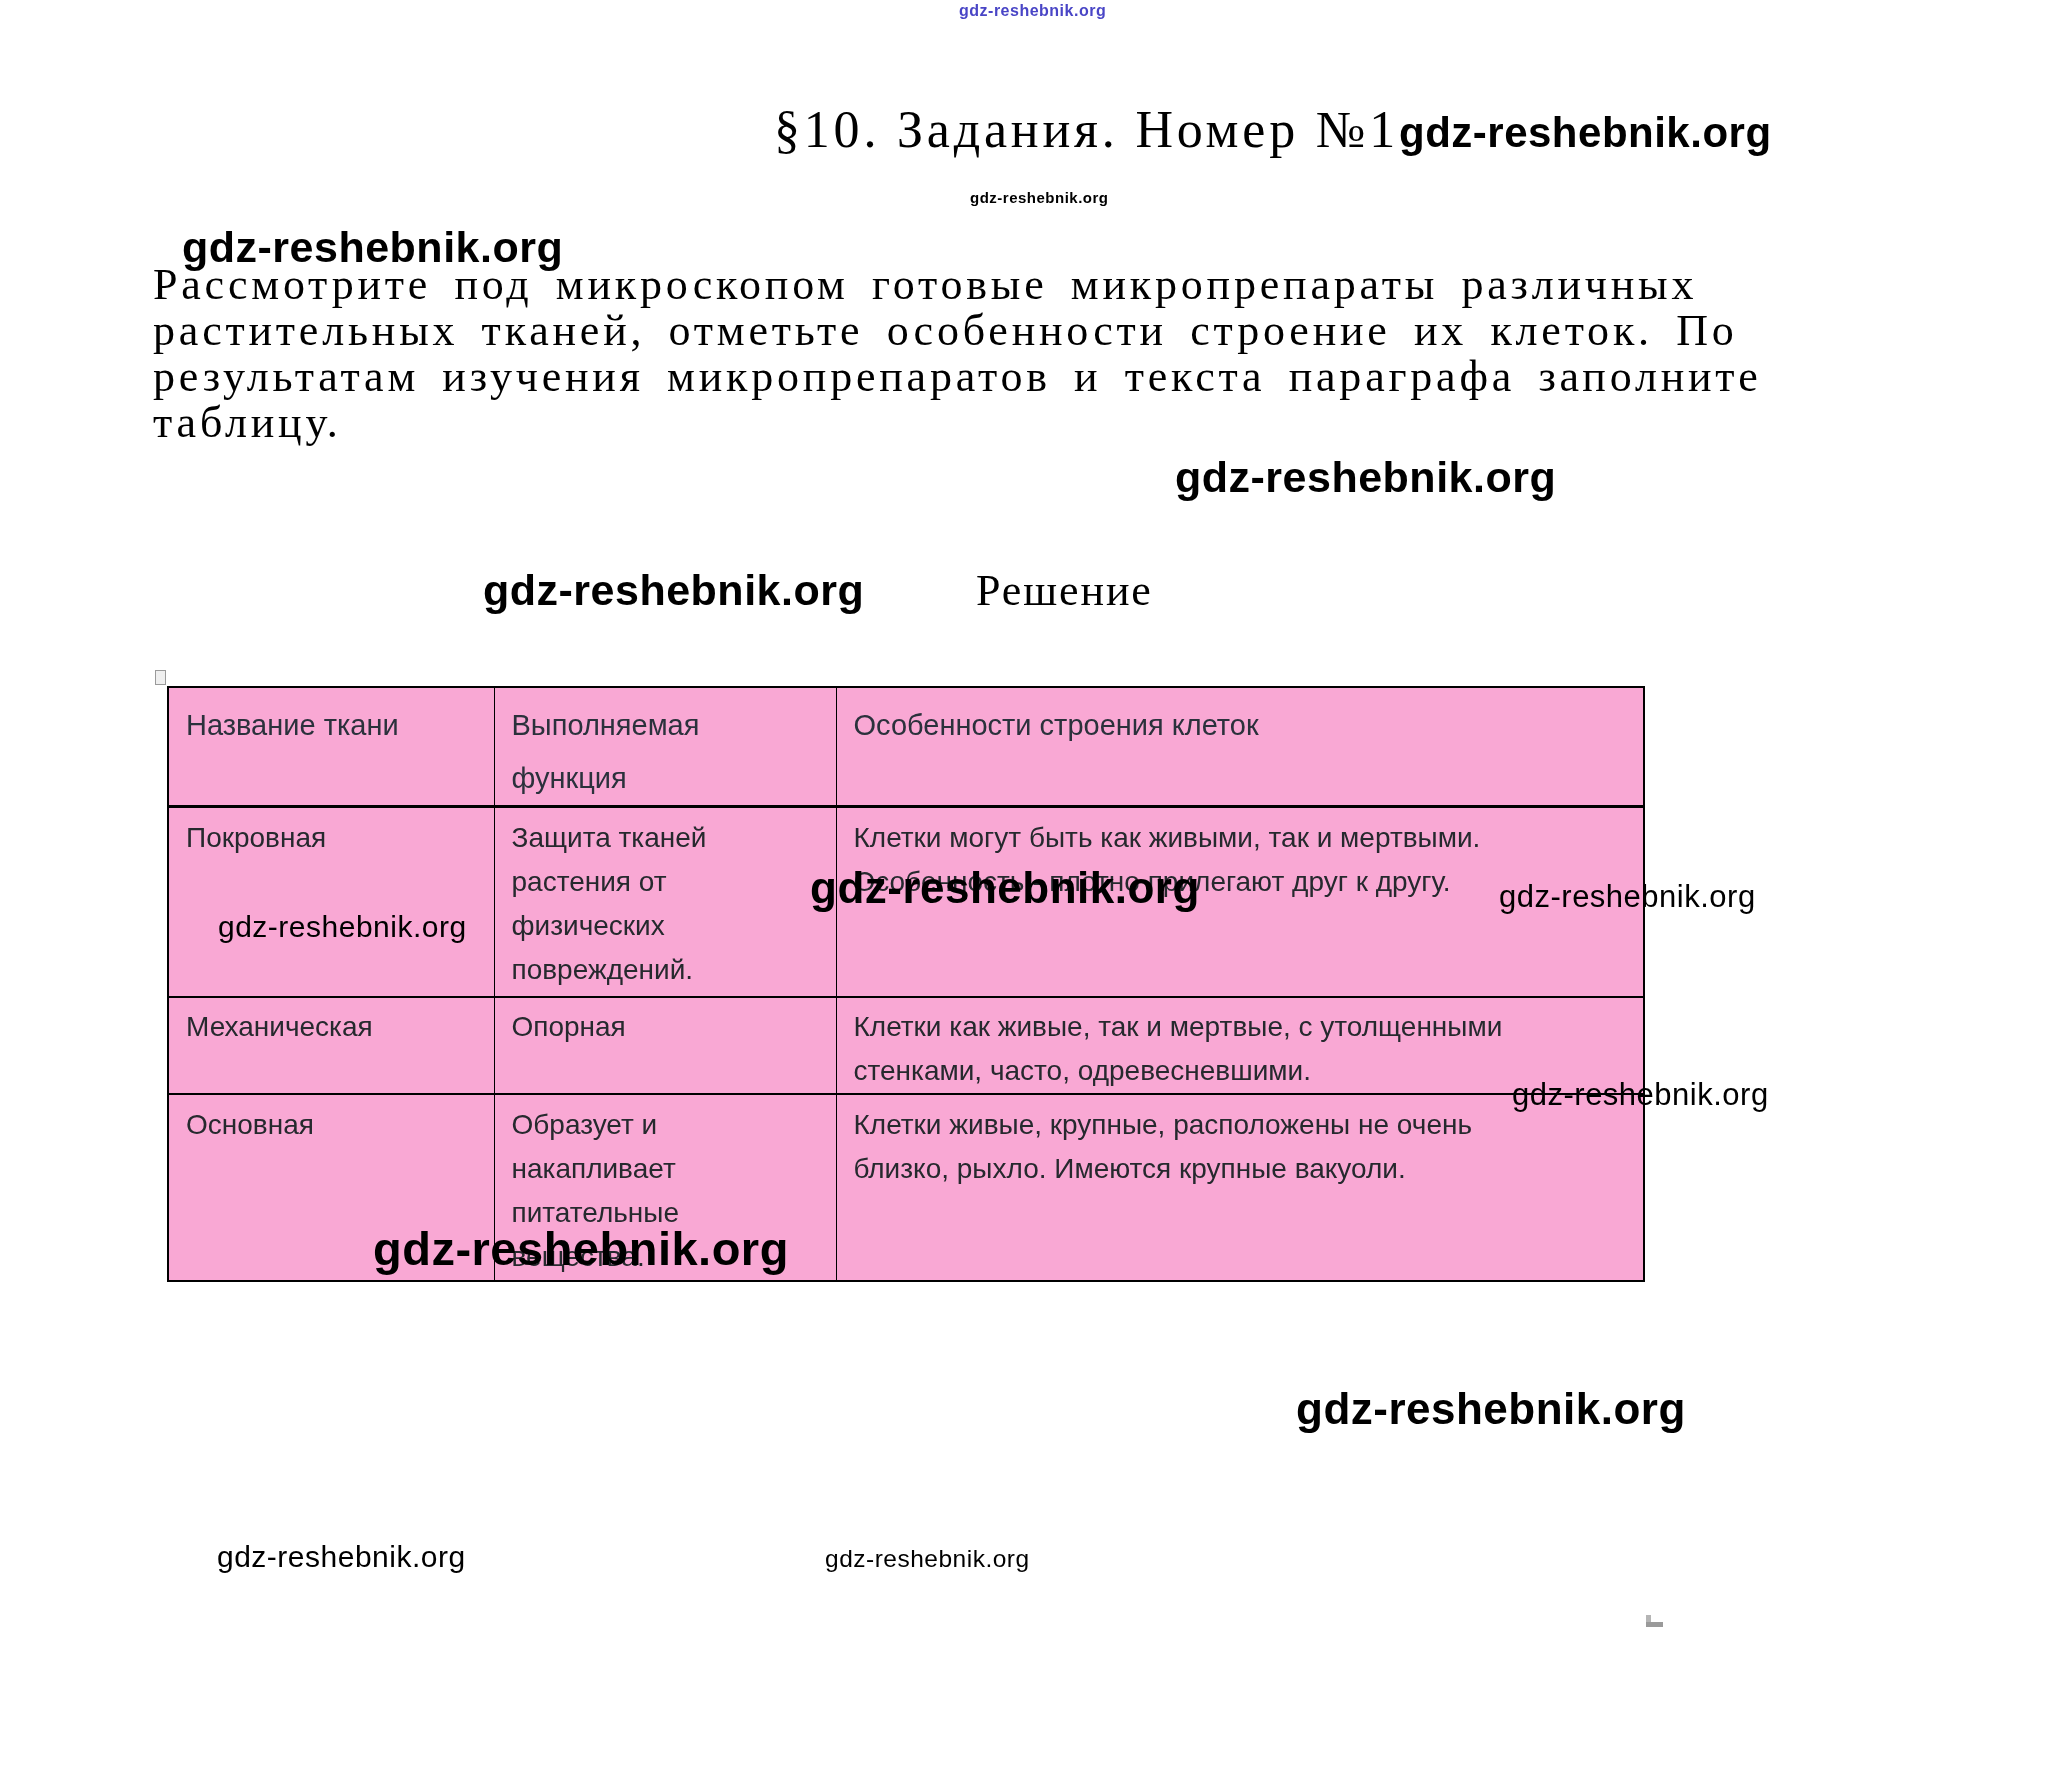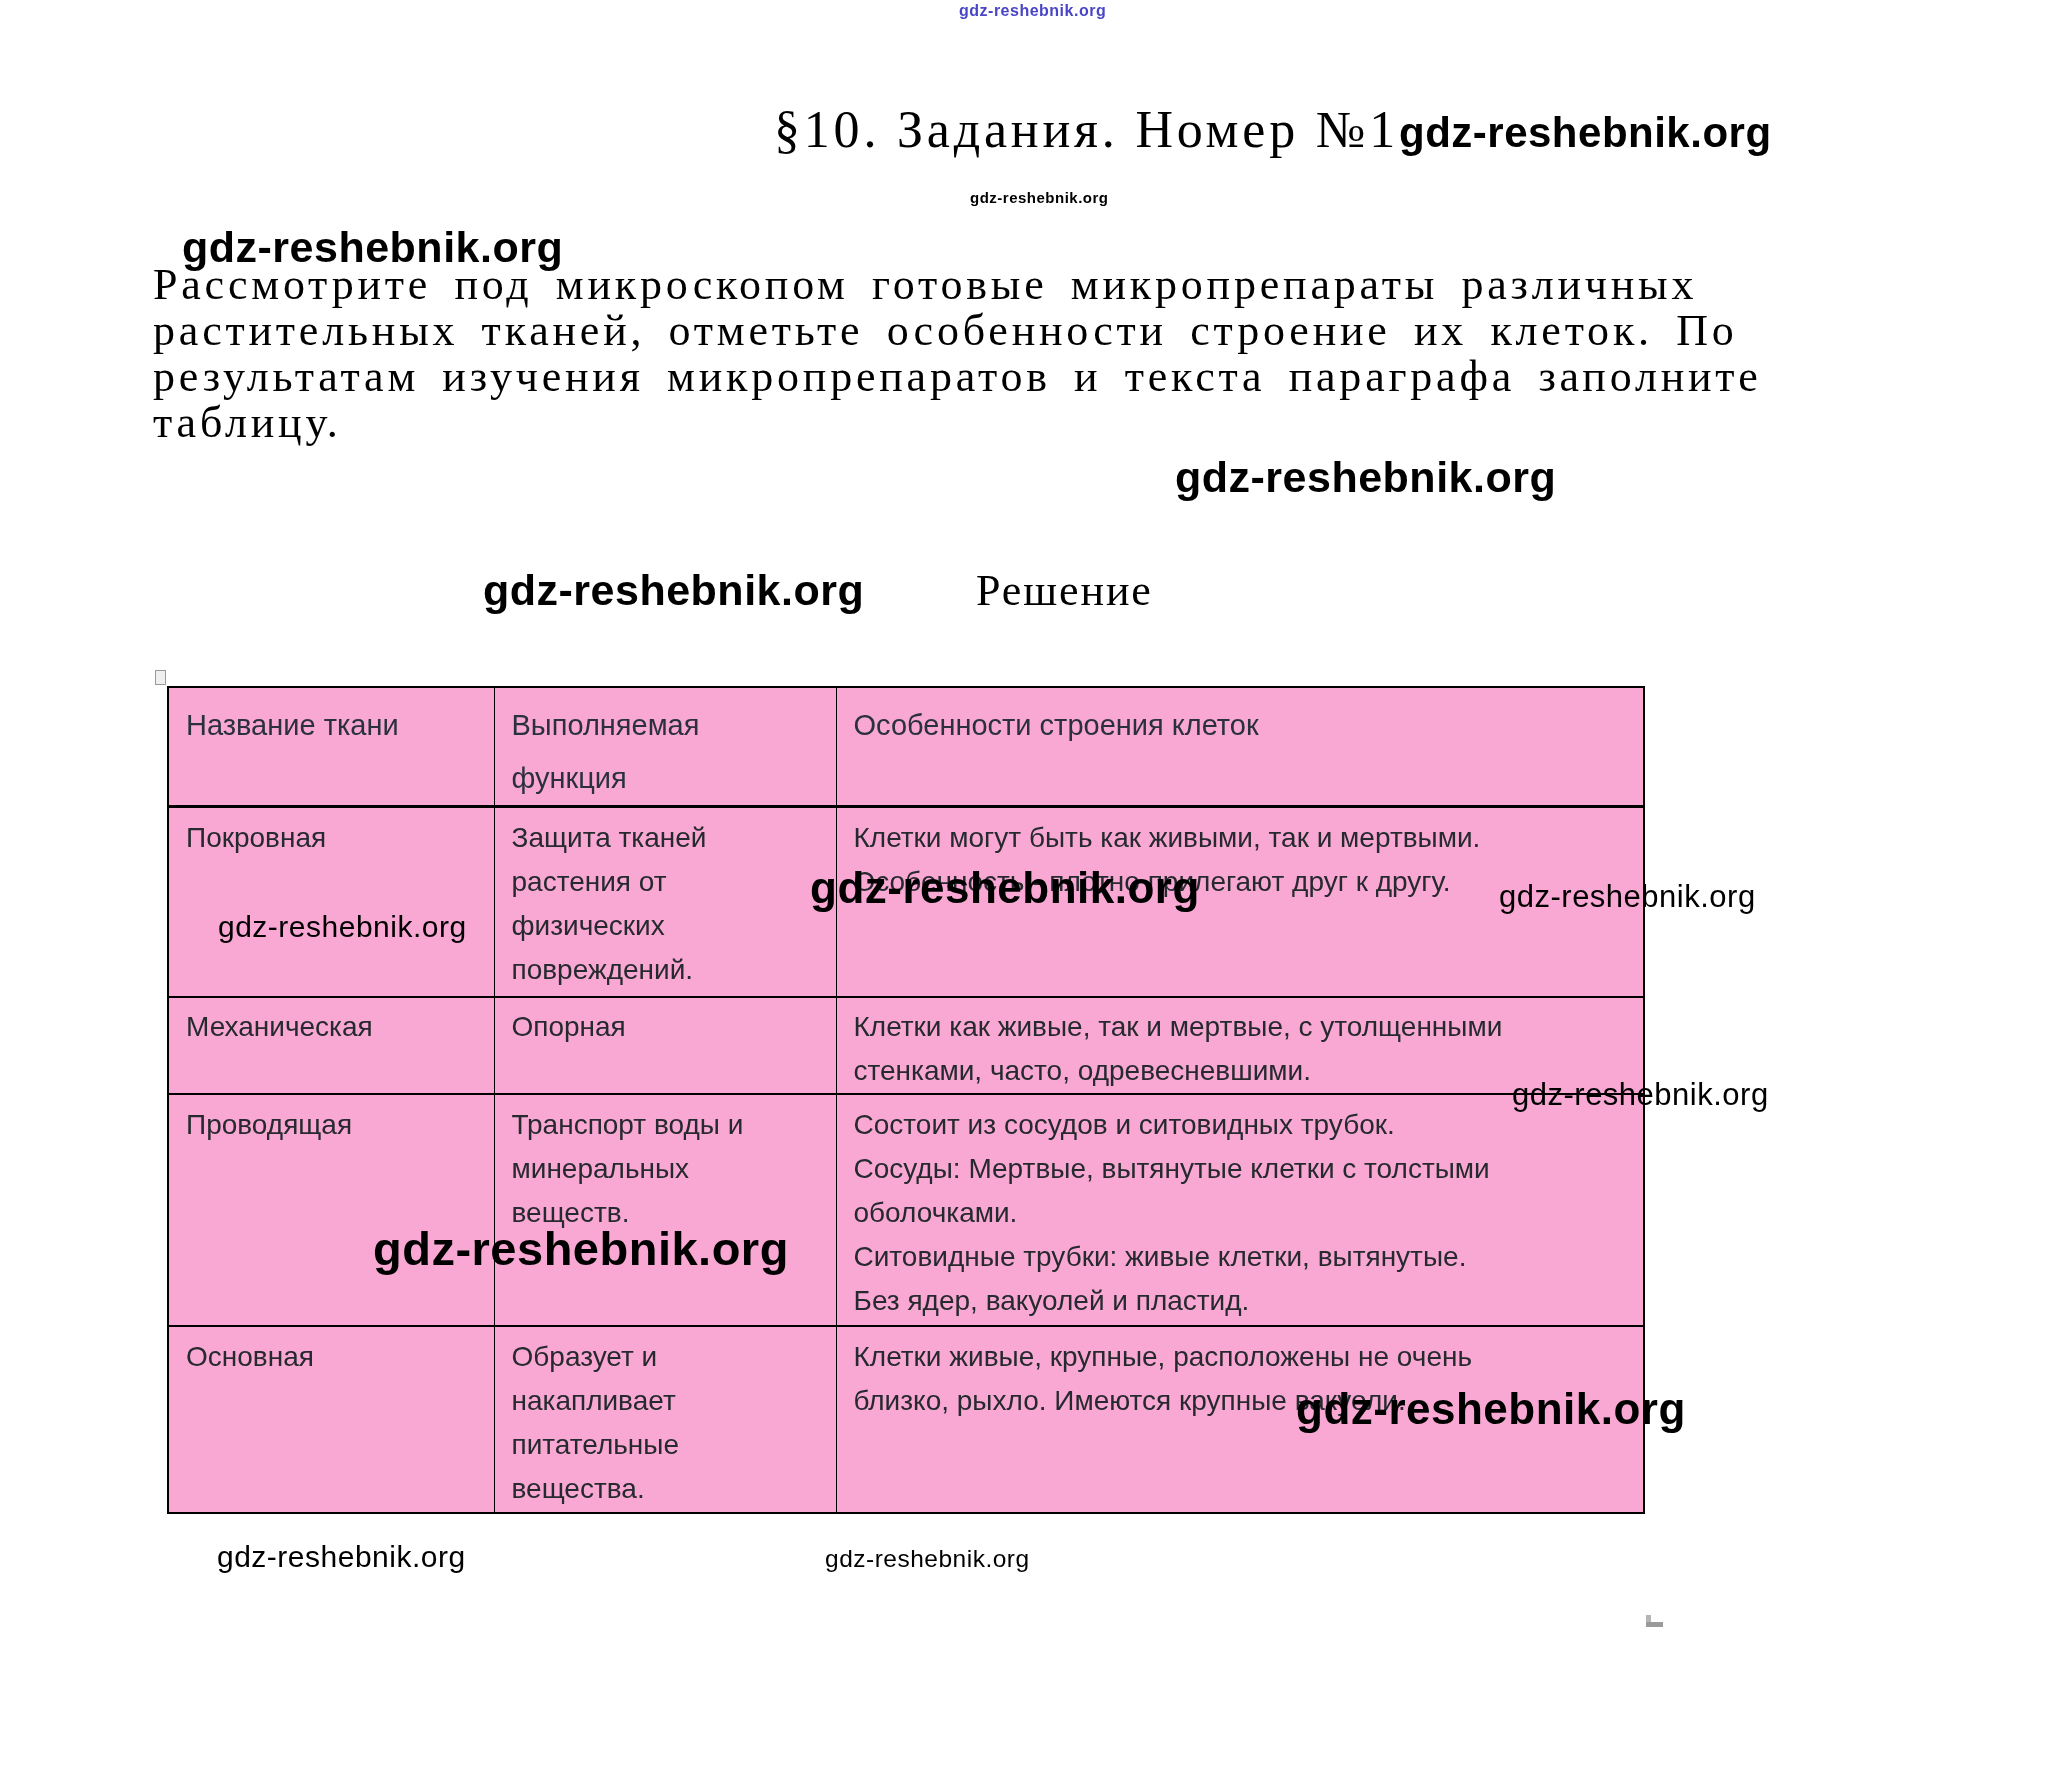--- a/index.html
+++ b/index.html
@@ -162,31 +162,20 @@
 повреждений.</td>
         <td>Клетки могут быть как живыми, так и мертвыми.
 Особенность - плотно прилегают друг к другу.</td>
       </tr>
       <tr class="r1">
         <td>Механическая</td>
         <td>Опорная</td>
         <td>Клетки как живые, так и мертвые, с утолщенными
 стенками, часто, одревесневшими.</td>
       </tr>
-      <tr class="r2">
-        <td>Проводящая</td>
-        <td>Транспорт воды и
-минеральных
-веществ.</td>
-        <td>Состоит из сосудов и ситовидных трубок.
-Сосуды: Мертвые, вытянутые клетки с толстыми
-оболочками.
-Ситовидные трубки: живые клетки, вытянутые.
-Без ядер, вакуолей и пластид.</td>
-      </tr>
       <tr class="r3">
         <td>Основная</td>
         <td>Образует и
 накапливает
 питательные
 вещества.</td>
         <td>Клетки живые, крупные, расположены не очень
 близко, рыхло. Имеются крупные вакуоли.</td>
       </tr>
     </tbody>

